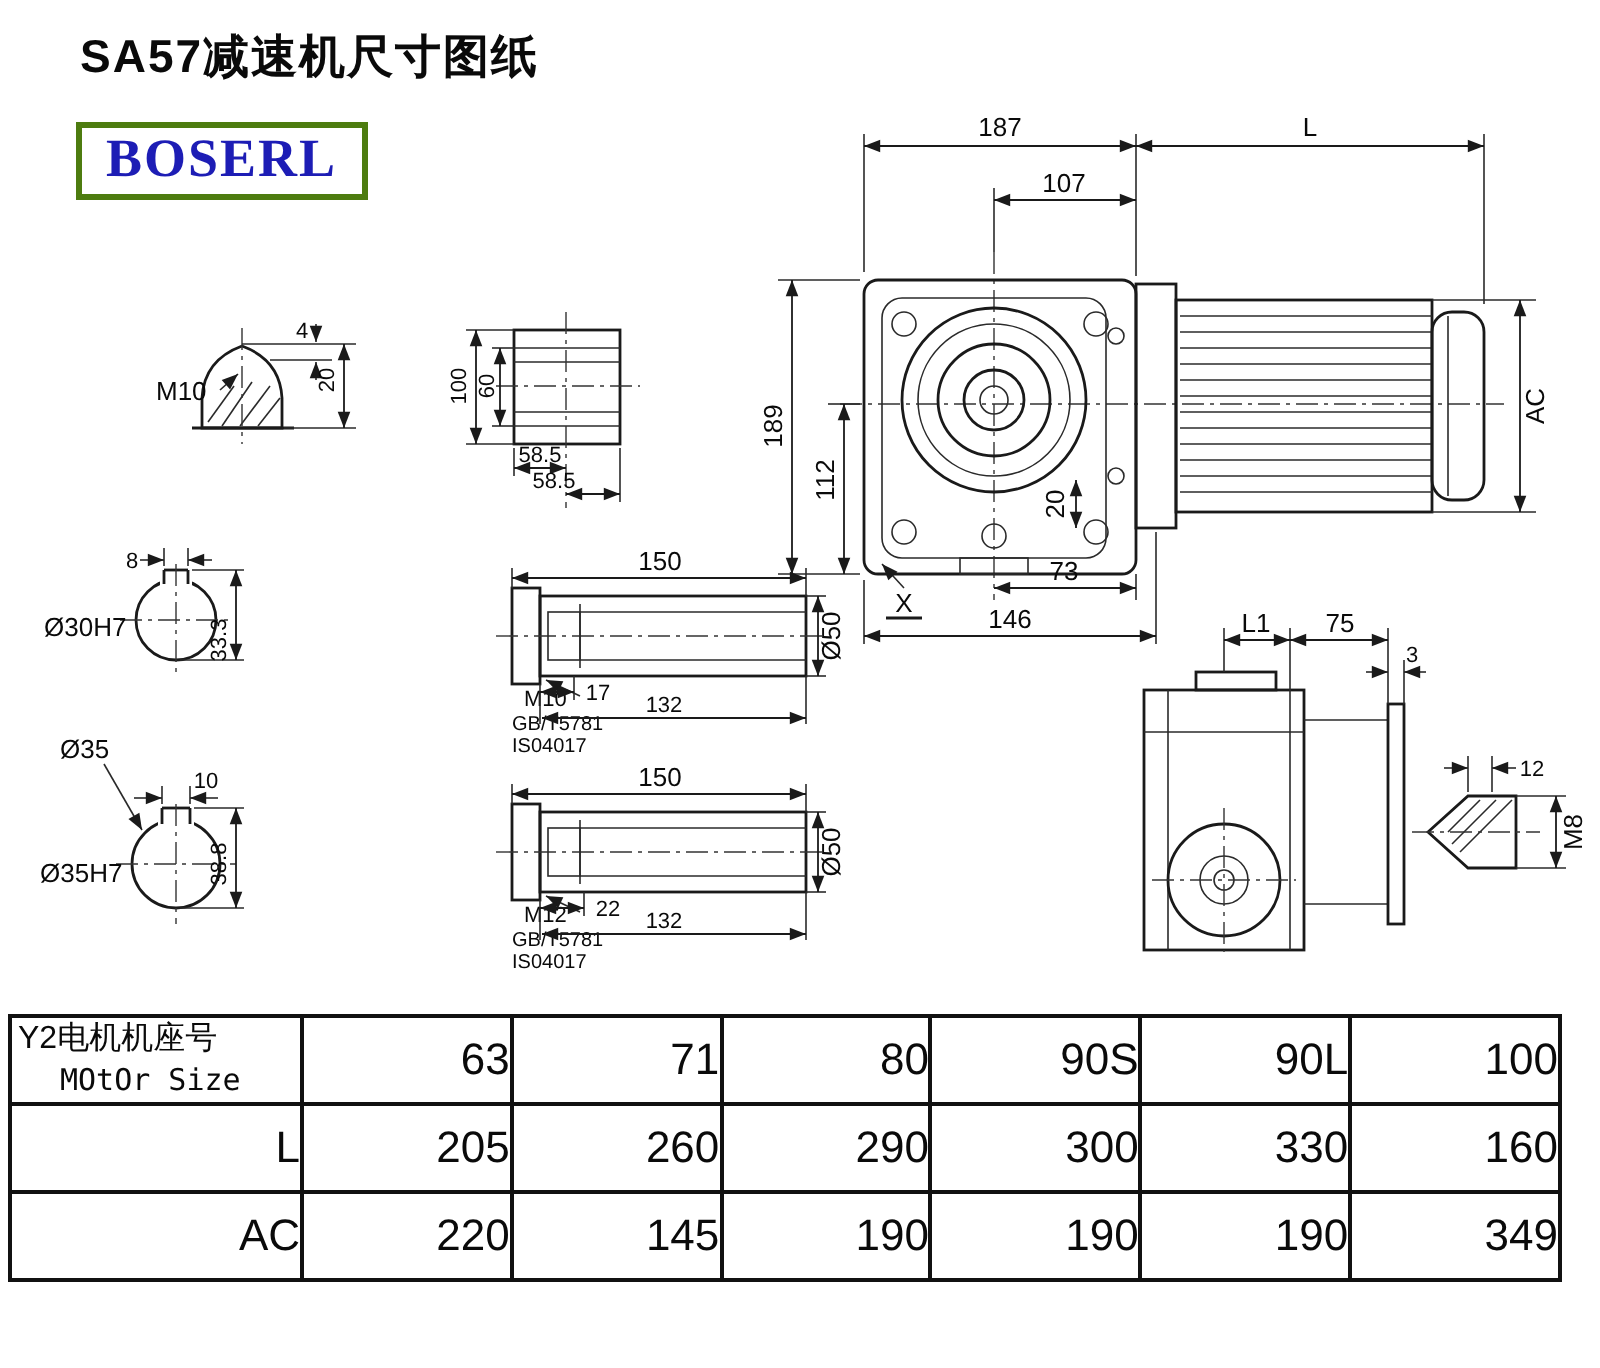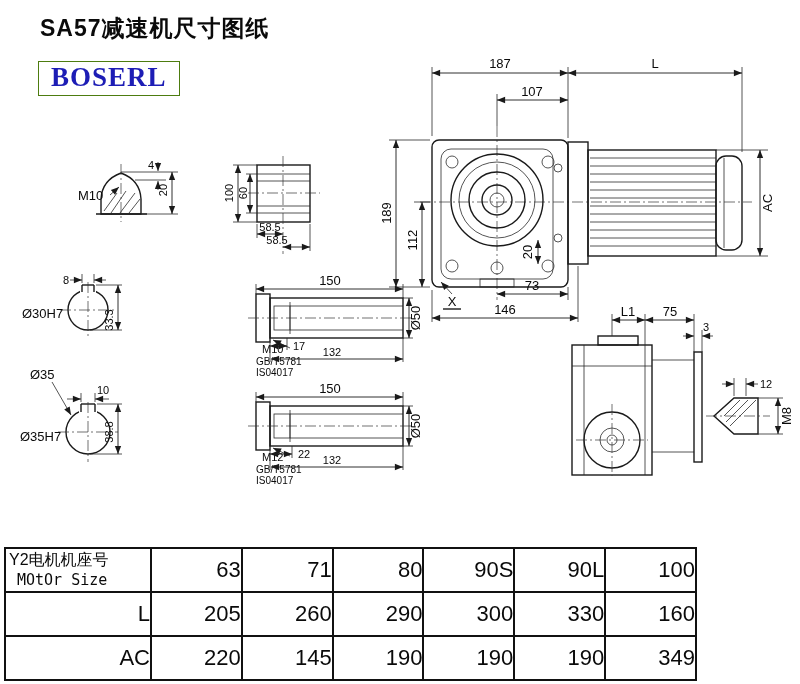--- a/index.html
+++ b/index.html
@@ -1,38 +1,38 @@
 <!DOCTYPE html>
 <html><head>
 <meta charset="utf-8">
 <style>
   * { margin:0; padding:0; box-sizing:border-box; }
   html,body { width:800px; height:684px; }
   body { background:#fff; font-family:"Liberation Sans",sans-serif; position:relative; overflow:hidden; }
   .sheet { position:absolute; inset:0; background:#ffffff; }
   .title { position:absolute; left:40px; top:13px; font-size:23px; font-weight:bold; color:#0a0a0a; letter-spacing:1px; }
-  .logo { position:absolute; left:38px; top:61px; border:1px solid #4d7c0f; background:#fff; padding:0 12px 2px 12px; }
+  .logo { position:absolute; left:38px; top:61px; border:3px solid #4d7c0f; background:#fff; padding:0 12px 2px 12px; }
   .logo span { font-family:"Liberation Serif",serif; font-weight:bold; font-size:27px; color:#1d1db5; letter-spacing:1px; }
 
   svg.drawing { position:absolute; left:0; top:0; }
   .med  { stroke:#1a1a1a; stroke-width:1.4; fill:none; }
   .medf { stroke:#1a1a1a; stroke-width:1.4; fill:#ffffff; }
   .thin { stroke:#2a2a2a; stroke-width:0.8; fill:none; }
   .dim  { stroke:#1a1a1a; stroke-width:0.9; fill:none; }
   .cl   { stroke:#333; stroke-width:0.7; fill:none; stroke-dasharray:11 3 2 3; }
   text.d  { font-family:"Liberation Sans",sans-serif; font-size:13px; fill:#0a0a0a; }
   text.s  { font-family:"Liberation Sans",sans-serif; font-size:11px; fill:#0a0a0a; }
   text.xs { font-family:"Liberation Sans",sans-serif; font-size:10px; fill:#0a0a0a; }
   .mid { text-anchor:middle; }
 
-  table.size-table { position:absolute; left:4px; top:507px; width:693px; border-collapse:collapse; table-layout:fixed; background:#fff;margin-top:40px; }
+  table.size-table { position:absolute; left:4px; top:507px; width:777px; border-collapse:collapse; table-layout:fixed; background:#fff; }
   table.size-table td { border:2px solid #111; text-align:right; vertical-align:middle; font-size:22px; color:#0a0a0a; height:44px; padding:0; }
   table.size-table td.lbl-cell { text-align:left; }
   .lbl1 { font-size:16px; padding-left:3px; line-height:20px; }
-  .lbl2 { font-size:15px; font-family:"DejaVu Sans Mono",monospace; padding-left:11px; line-height:20px; }
+  .lbl2 { font-size:15px; font-family:"DejaVu Sans Mono",monospace; padding-left:24px; line-height:20px; }
 </style>
 </head>
 <body>
 
 <div class="sheet">
 
   <div class="title">SA57减速机尺寸图纸</div>
   <div class="logo">
     <span>BOSERL</span>
   </div>

